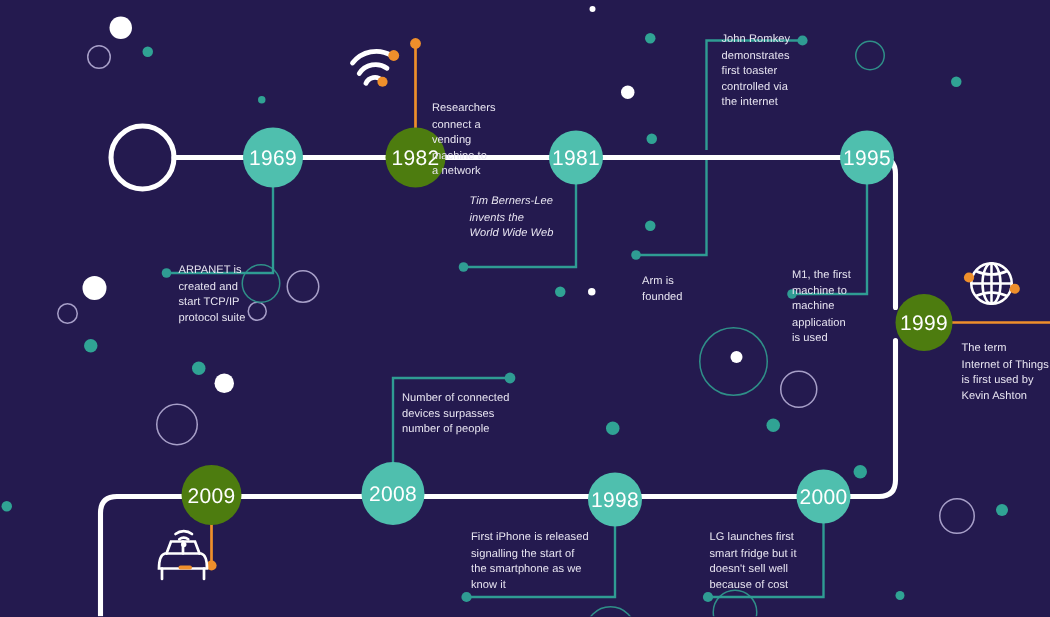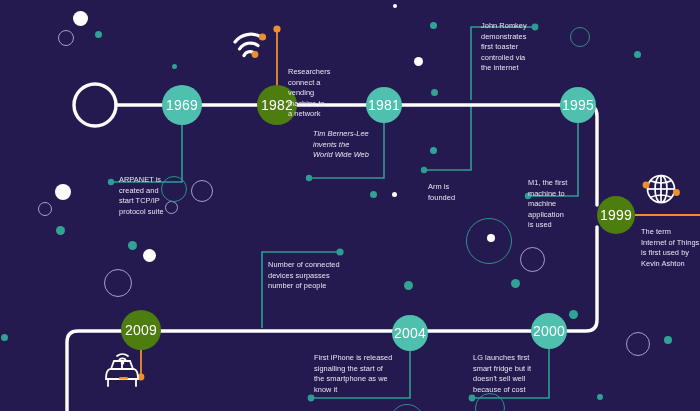--- a/index.html
+++ b/index.html
@@ -191,21 +191,24 @@
     <div class="node teal" style="left:560px;top:87px;width:36px;height:36px;">
       <span>1995</span>
     </div>
     <div class="node orange" style="left:597px;top:196px;width:38px;height:38px;">
       <span>1999</span>
     </div>
     <div class="node teal" style="left:531px;top:313px;width:36px;height:36px;">
       <span>2000</span>
     </div>
     <div class="node teal" style="left:392px;top:315px;width:36px;height:36px;">
-      <span>2004</span>
+      <span>1998</span>
+    </div>
+    <div class="node teal" style="left:241px;top:308px;width:42px;height:42px;">
+      <span>2008</span>
     </div>
     <div class="node orange" style="left:121px;top:310px;width:40px;height:40px;">
       <span>2009</span>
     </div>
   </div>
 
   <div id="text-layer">
     <div class="callout narrow" style="left:119px;top:127px;">ARPANET is
 created and
 start TCP/IP

